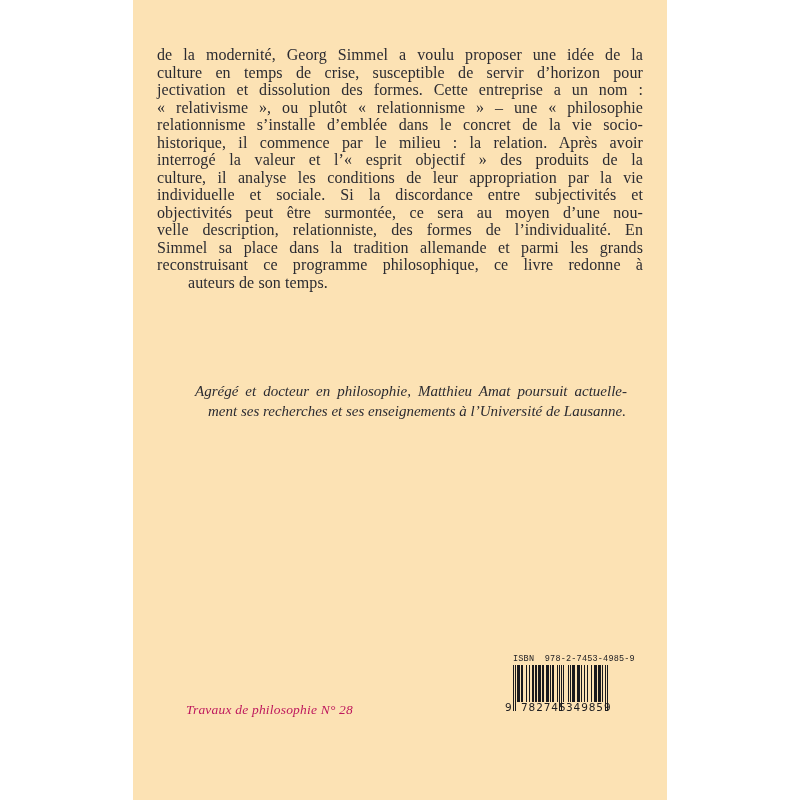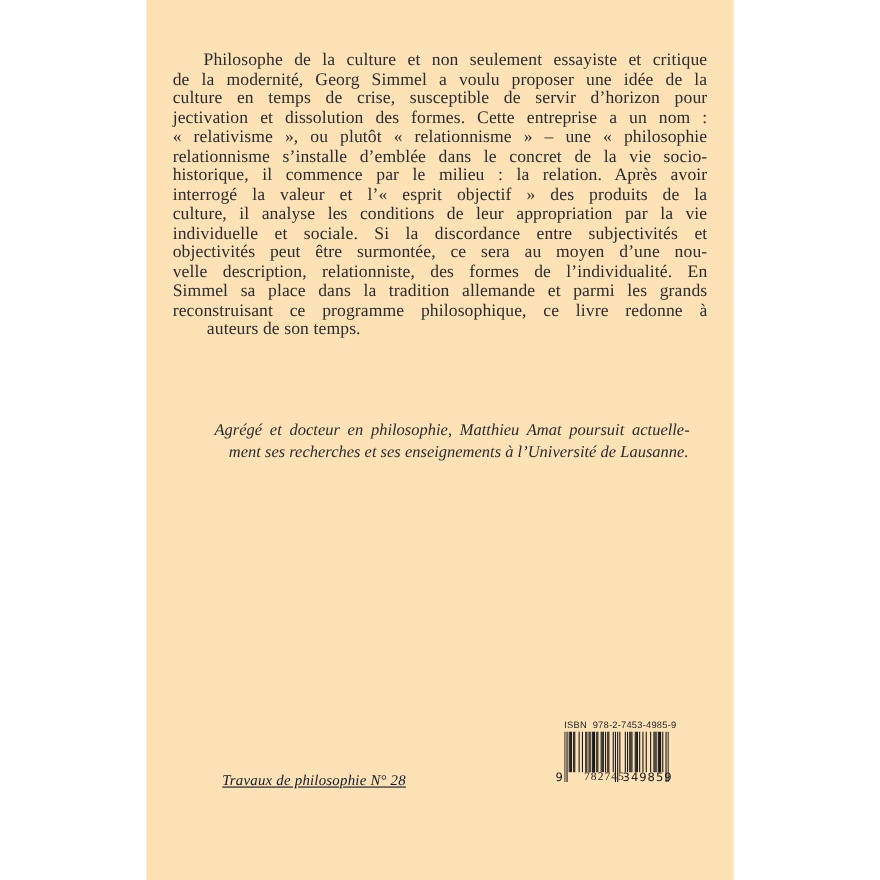--- a/index.html
+++ b/index.html
@@ -43,40 +43,39 @@
     top: 365px;
     width: 450px;
     font-size: 15px;
     line-height: 20px;
     font-style: italic;
     color: #2b2b31;
   }
   .bio .jline.first { padding-left: 18px; margin-top: 16px; }
   .series {
     position: absolute;
-    left: 69px;
+    left: 53px;
     top: 702px;
     font-size: 13.5px;
     font-style: italic;
     letter-spacing: 0.2px;
-    color: #0f172a;
-    text-decoration: underline;
+    color: #be185d;
   }
   .barcode {
     position: absolute;
     left: 372px;
     top: 654px;
     width: 113px;
     height: 64px;
   }
   .isbn-label {
     position: absolute;
     left: 8px;
     top: 0;
-    font-family: Liberation Sans, sans-serif;
+    font-family: Liberation Mono, monospace;
     font-size: 8.5px;
     letter-spacing: 0.2px;
     white-space: pre;
     color: #222226;
   }
   .bars {
     position: absolute;
     left: 8px;
     top: 11px;
     display: block;
@@ -86,31 +85,30 @@
     left: 0;
     top: 47px;
     width: 113px;
     height: 13px;
     font-family: "DejaVu Sans", sans-serif;
     font-size: 10.5px;
     color: #1c1c20;
   }
   .digits span { position: absolute; top: 0; }
   .d-lead  { left: 0; }
-  .d-left  { left: 26px; letter-spacing: 0.9px; font-family: Liberation Serif, serif; }
+  .d-left  { left: 16px; letter-spacing: 0.9px; }
   .d-right { left: 61px; letter-spacing: 0.9px; }
 </style>
 </head>
 <body style="background: rgb(255, 255, 255);">
 
 <div class="stage">
   <div class="cover" style="background: rgb(252, 226, 180);">
 
     <div class="summary" id="summary">
-        <div class="jline first">Philosophe de la culture et non seulement essayiste et critique</div>
         <div class="jline">de la modernité, Georg Simmel a voulu proposer une idée de la</div>
         <div class="jline">culture en temps de crise, susceptible de servir d’horizon pour</div>
         <div class="jline">jectivation et dissolution des formes. Cette entreprise a un nom :</div>
         <div class="jline">« relativisme », ou plutôt « relationnisme » – une « philosophie</div>
         <div class="jline">relationnisme s’installe d’emblée dans le concret de la vie socio-</div>
         <div class="jline">historique, il commence par le milieu : la relation. Après avoir</div>
         <div class="jline">interrogé la valeur et l’« esprit objectif » des produits de la</div>
         <div class="jline">culture, il analyse les conditions de leur appropriation par la vie</div>
         <div class="jline">individuelle et sociale. Si la discordance entre subjectivités et</div>
         <div class="jline">objectivités peut être surmontée, ce sera au moyen d’une nou-</div>

